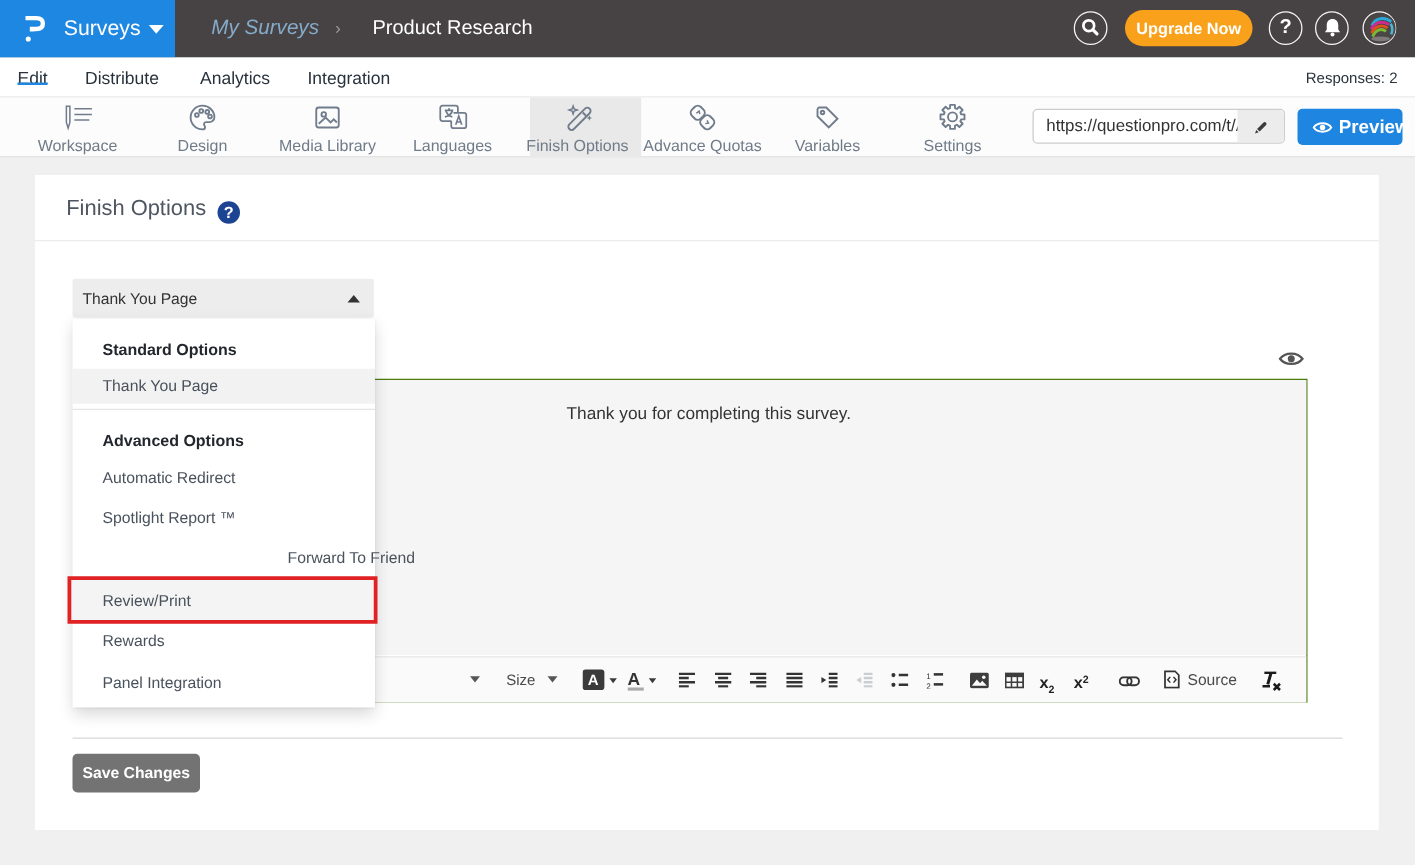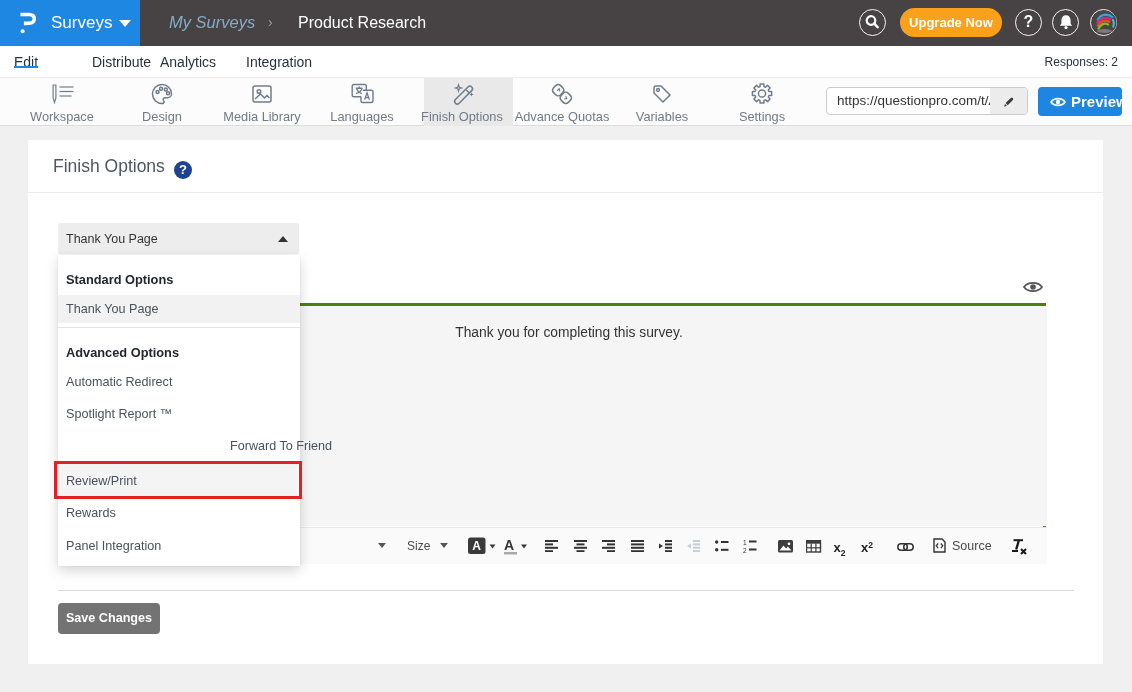--- a/index.html
+++ b/index.html
@@ -33,39 +33,39 @@
   #urlbox .txt { position:absolute; left:10px; top:5px; font-size:13.5px; color:#333; white-space:nowrap; overflow:hidden; width:155px; }
   #previewbtn { position:absolute; left:1038px; top:9px; width:84px; height:29px; background:#1e85e0; border-radius:4px; color:#fff; font-size:15px; font-weight:bold; }
 
   
   #card { position:absolute; left:28px; top:140px; width:1075px; height:524px; background:#fff; }
   #card h1 { position:absolute; left:25px; top:16px; font-size:17.5px; font-weight:normal; color:#4e5662; }
   #help { position:absolute; left:146px; top:21px; width:18px; height:18px; background:#1d4492; border-radius:50%; color:#fff; font-size:13px; font-weight:bold; text-align:center; line-height:18px; }
   #hdr-div { position:absolute; left:0; top:52px; width:1075px; height:1px; background:#ececec; }
 
   
-  #editor { position:absolute; left:60px; top:163px; width:958px; height:259px; border:3px solid #4d7c0f; }
+  #editor { position:absolute; left:60px; top:163px; width:958px; height:259px; border:1px solid #4d7c0f; }
   #ed-body { position:absolute; left:0; top:0; width:956px; height:220px; background:#f5f5f6; }
   #ed-body .msg { position:absolute; left:0; top:19px; width:100%; text-align:center; font-size:13.8px; color:#333; }
   #ed-toolbar { position:absolute; left:0; top:221px; width:956px; height:37px; background:#fafafa; border-top:1px solid #e8e8e8; }
   #eye { position:absolute; left:994px; top:139px; }
   .tbi { position:absolute; }
   .car6 { display:block; width:0; height:0; border-left:4px solid transparent; border-right:4px solid transparent; border-top:5px solid #565656; }
   .xs { font-size:13px; font-weight:bold; color:#222; font-family:"Liberation Sans",sans-serif; }
   .xs .ss { font-size:8.5px; }
 
   #hr2 { position:absolute; left:30px; top:450px; width:1016px; height:1px; background:#d8d8d8; }
   #savebtn { position:absolute; left:30px; top:463px; width:102px; height:31px; background:#737373; border-radius:4px; color:#fff; font-size:12.6px; font-weight:bold; text-align:center; line-height:31px; }
 
   
   #sel { position:absolute; left:58px; top:223px; width:241px; height:31px; background:#ededed; border-radius:2px; }
   #sel .t { position:absolute; left:8px; top:9px; font-size:12.5px; color:#333; }
   #sel .car { position:absolute; right:11px; top:13px; width:0; height:0; border-left:5px solid transparent; border-right:5px solid transparent; border-bottom:6px solid #333; }
   #dd { position:absolute; left:58px; top:255px; width:242px; height:311px; background:#fff; box-shadow:0 5px 12px rgba(0,0,0,.16), 0 0 2px rgba(0,0,0,.08); }
-  .dd-it { position:absolute; left:0; width:274px; height:28px; line-height:28px; padding-left:8px; font-size:12.6px; color:#49525c; }
+  .dd-it { position:absolute; left:0; width:274px; height:28px; line-height:28px; padding-left:24px; font-size:12.6px; color:#49525c; }
   .dd-hd { font-weight:bold; color:#23272d; font-size:12.8px; }
   #dd-sel-bg { position:absolute; left:0; top:40px; width:242px; height:28px; background:#f2f2f2; }
   #dd-div { position:absolute; left:0; top:72px; width:242px; height:1px; background:#e5e5e5; }
   #redbox { position:absolute; left:54px; top:461px; width:248px; height:38px; border:3px solid #e02224; background:transparent; z-index:5; }
   #rp-bg { position:absolute; left:58px; top:464px; width:242px; height:32px; background:#f4f4f4; }
 </style>
 </head>
 <body>
 
 <div id="topbar">
@@ -101,21 +101,21 @@
     <path d="M6.5 11.5 C9 5.5 16.5 3.8 22 8.5" fill="none" stroke="#2ba7d8" stroke-width="2.3"></path>
     <path d="M6 14.5 C8.5 9 15 7 20.2 10.8" fill="none" stroke="#cf2b8e" stroke-width="2.3"></path>
     <path d="M6.3 17.5 C8.8 12 14.8 10 19 13.5" fill="none" stroke="#e04f1d" stroke-width="2.3"></path>
     <path d="M7.2 20.3 C9.3 15 14 13 17.8 16.2" fill="none" stroke="#7cb932" stroke-width="2.3"></path>
     <path d="M21.5 10 C23 12.5 23.2 15.5 22 18.5" fill="none" stroke="#49b8d6" stroke-width="2"></path>
   </svg>
 </div>
 
 <div id="tabrow">
   <div class="tab" style="left:14px;"><b style="font-weight:normal">Edit</b></div>
-  <div class="tab" style="left:68px;margin-left:24px;">Distribute</div>
+  <div class="tab" style="left:68px;">Distribute</div>
   <div class="tab" style="left:160px;">Analytics</div>
   <div class="tab" style="left:246px;">Integration</div>
   <div id="tab-underline"></div>
   <div id="responses">Responses: 2</div>
 </div>
 
 <div id="toolrow">
   <div id="tool-sel"></div>
   <div class="tool" style="left:12px;">
     <svg width="24" height="24" viewBox="0 0 24 24" fill="none" stroke="#707c8b" stroke-width="1.5">

